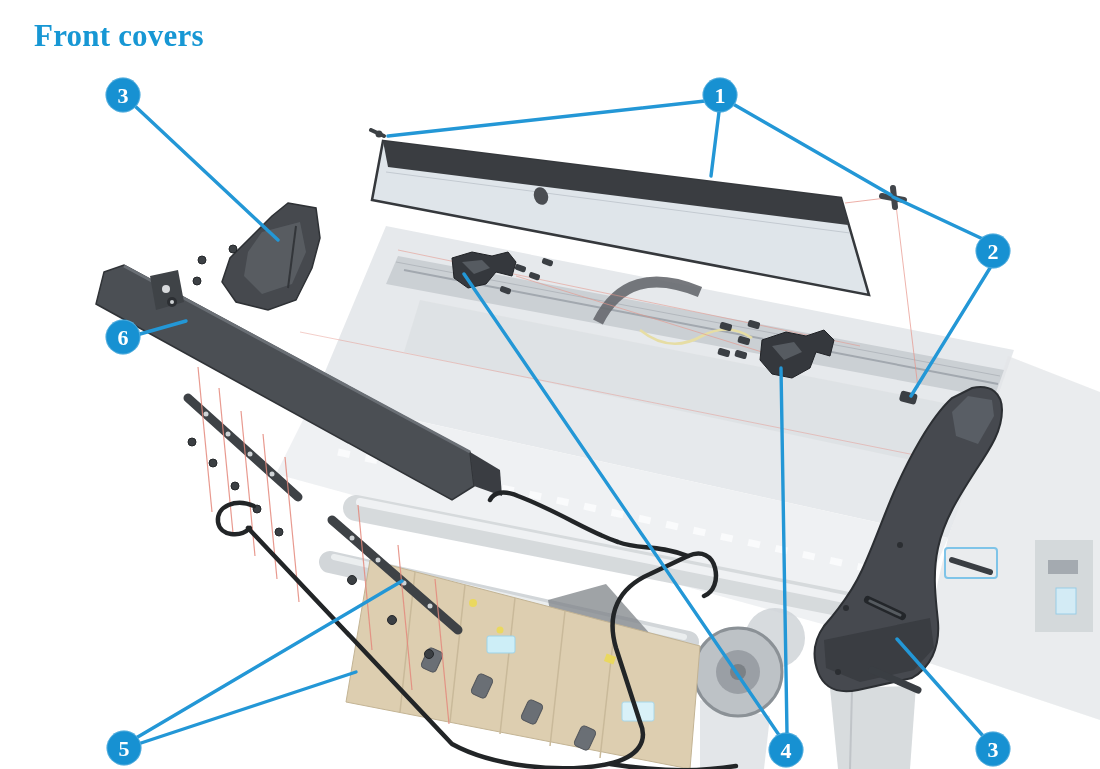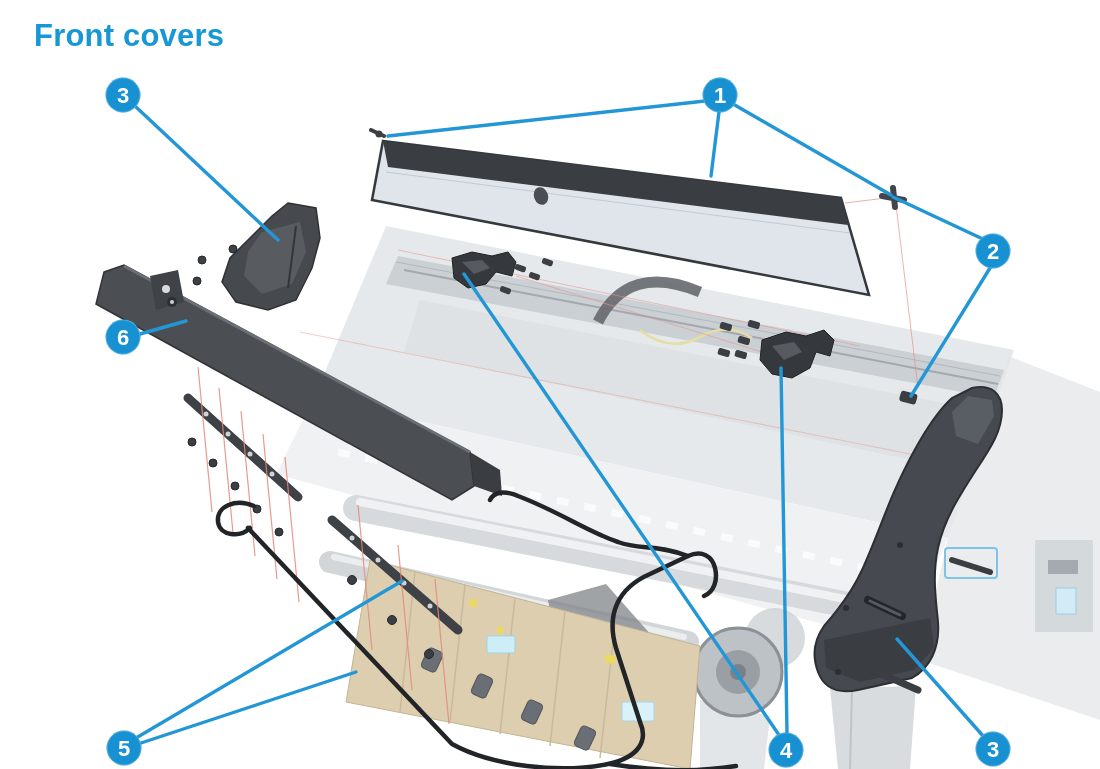--- a/index.html
+++ b/index.html
@@ -1,18 +1,18 @@
 <!DOCTYPE html>
 <html><head>
 <meta charset="utf-8">
 <style>
   html,body{margin:0;padding:0;background:#fff;}
   .page{
     position:relative;width:1100px;height:769px;background:#ffffff;overflow:hidden;
-    font-family:Liberation Sans, sans-serif;
+    font-family:Liberation Serif, serif;
   }
   .page-title{
     position:absolute;left:34px;top:18px;font-size:31px;font-weight:bold;
     color:#1797d4;letter-spacing:.2px;
   }
   .fig{position:absolute;left:0;top:0;width:1100px;height:769px;}
   .callout{
     position:absolute;width:35px;height:35px;border-radius:50%;
     background:#1791d2;color:#ffffff;display:flex;align-items:center;justify-content:center;
     font-size:22px;font-weight:bold;transform:translate(-50%,-50%);

